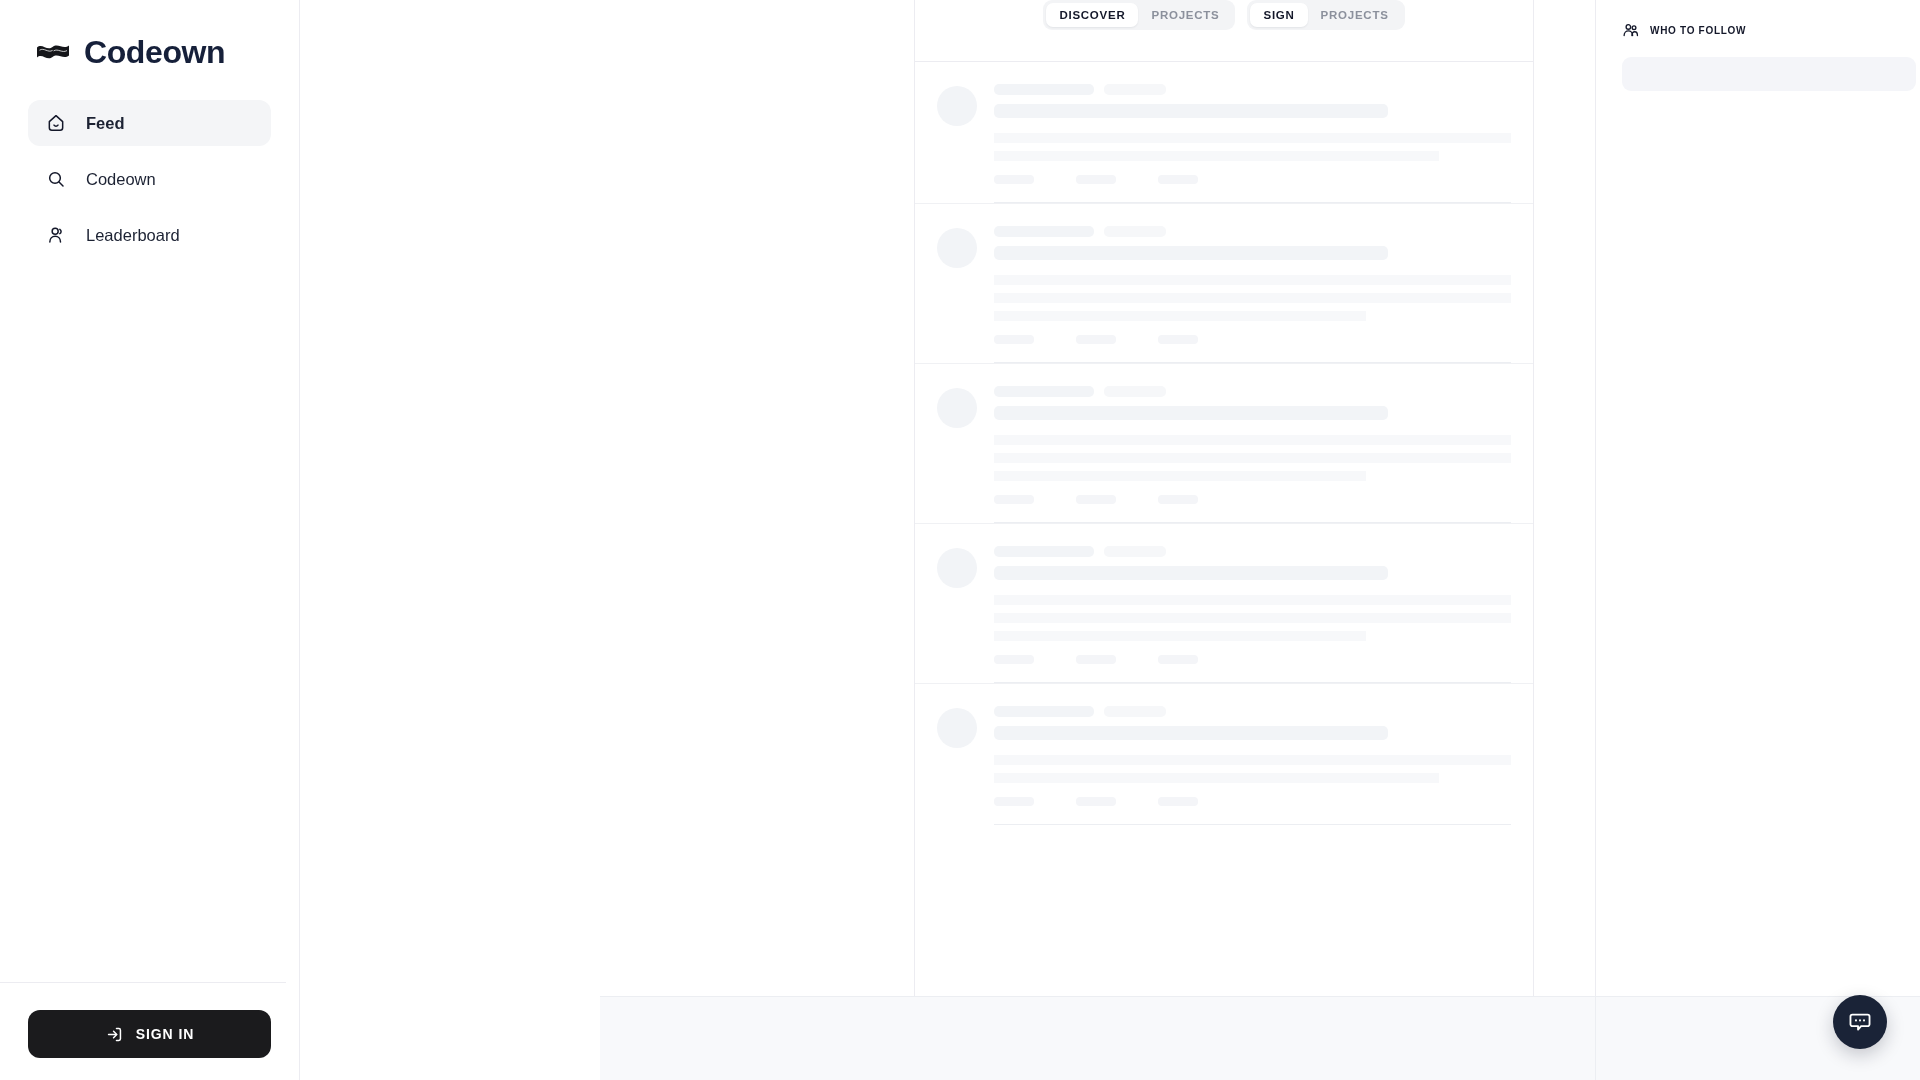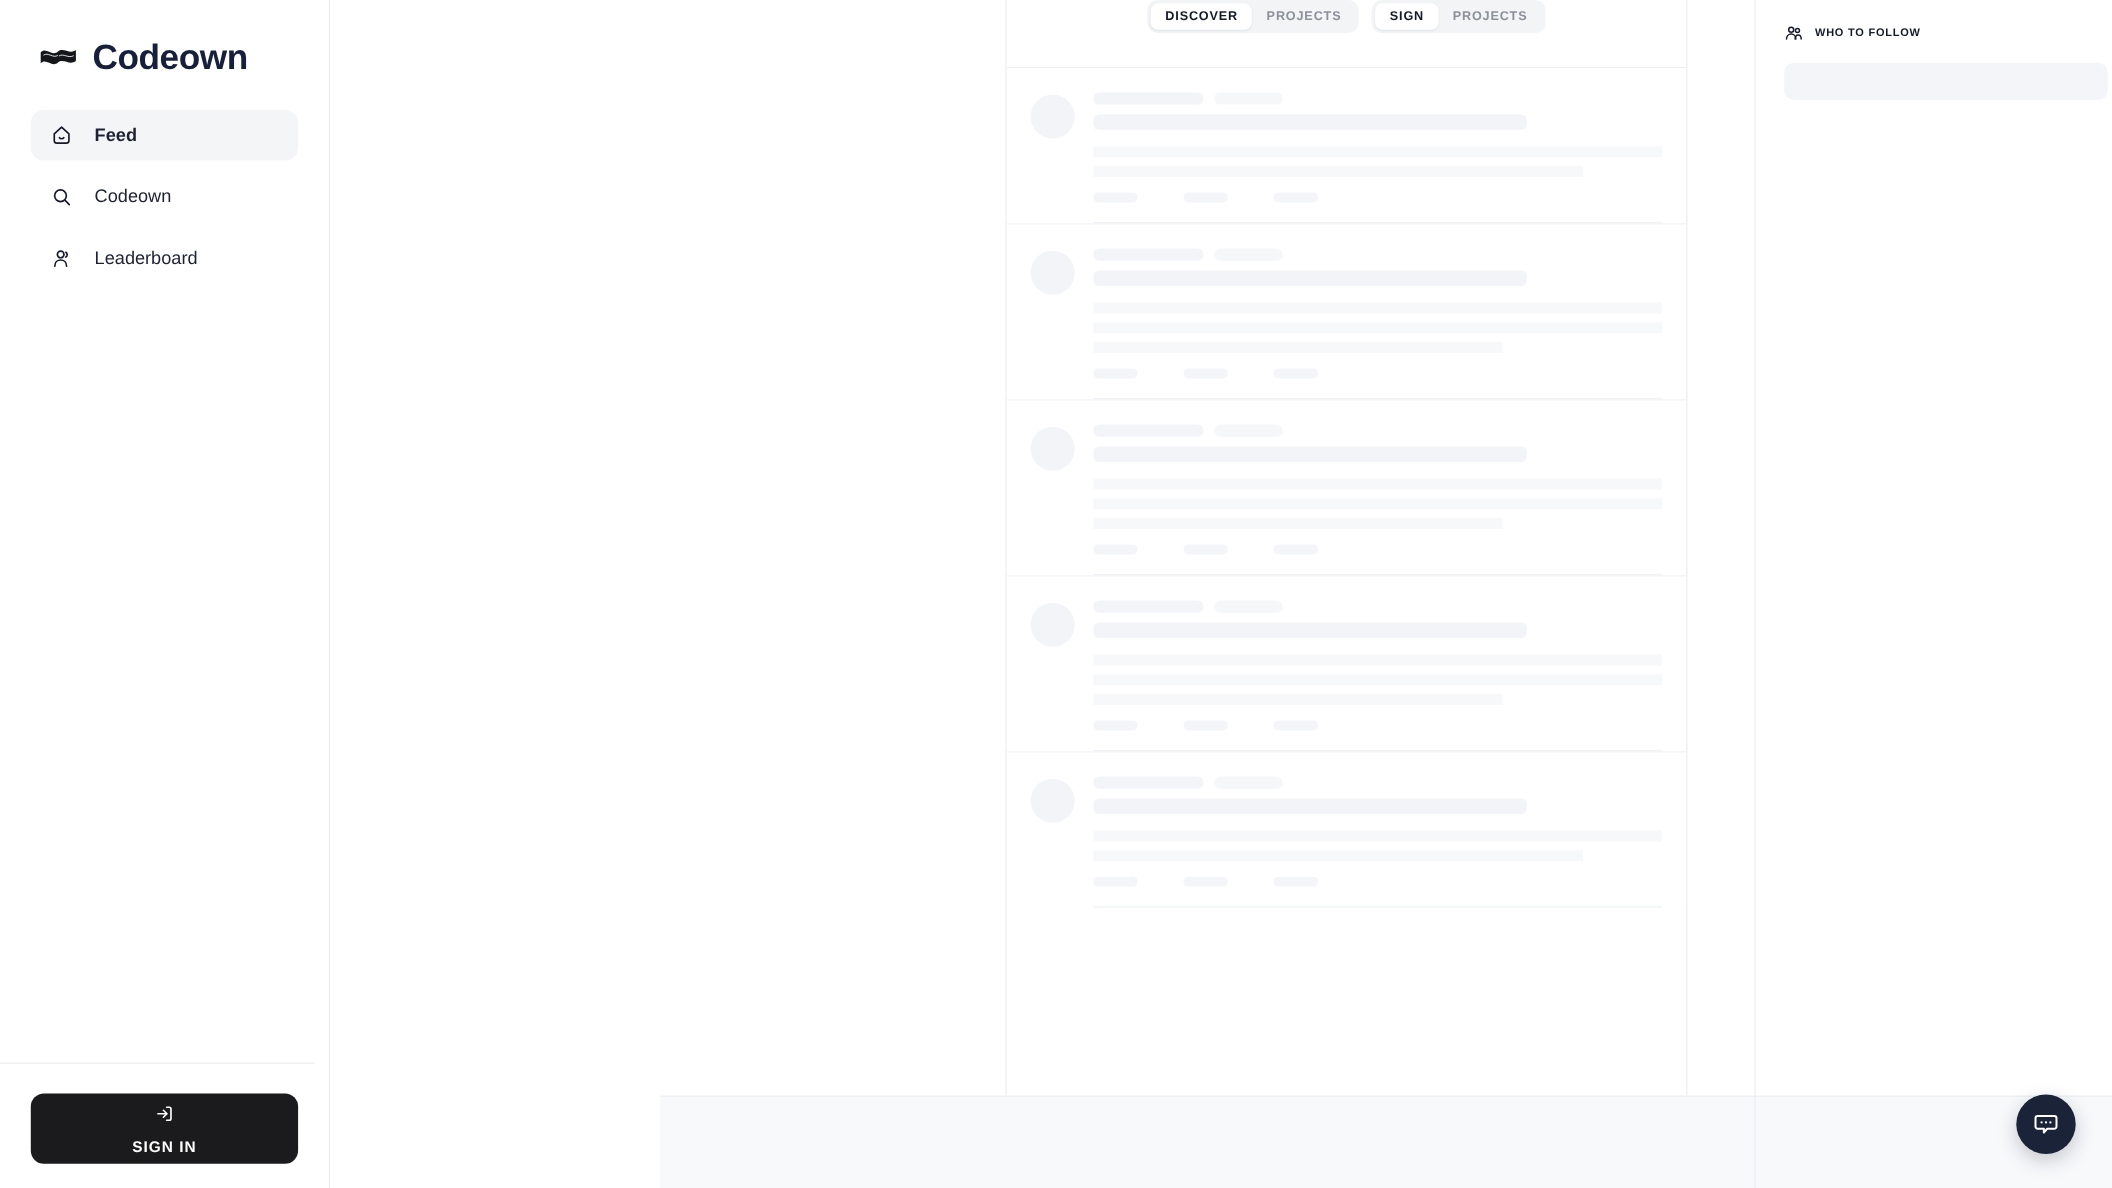--- a/index.html
+++ b/index.html
@@ -79,35 +79,34 @@
   }
   .signin-divider {
     position: absolute;
     left: 0; right: 13px;
     top: -28px;
     height: 1px;
     background: #ececf1;
   }
   .signin-btn {
     width: 100%;
-    height: 64px;
+    height: 48px;
     border: none;
     border-radius: 12px;
     background: #1b1b1d;
     color: #ffffff;
     display: flex;
     align-items: center;
     justify-content: center;
     gap: 12px;
     cursor: pointer;
     font-family: "Liberation Sans", sans-serif;
     font-size: 14px;
     font-weight: 700;
     letter-spacing: 0.9px;
-    flex-direction: column;
   }
   .signin-icon { width: 19px; height: 19px; display: block; }
 
   
   .center {
     flex: 1 1 auto;
     position: relative;
     height: 1080px;
     background: #ffffff;
     display: flex;

